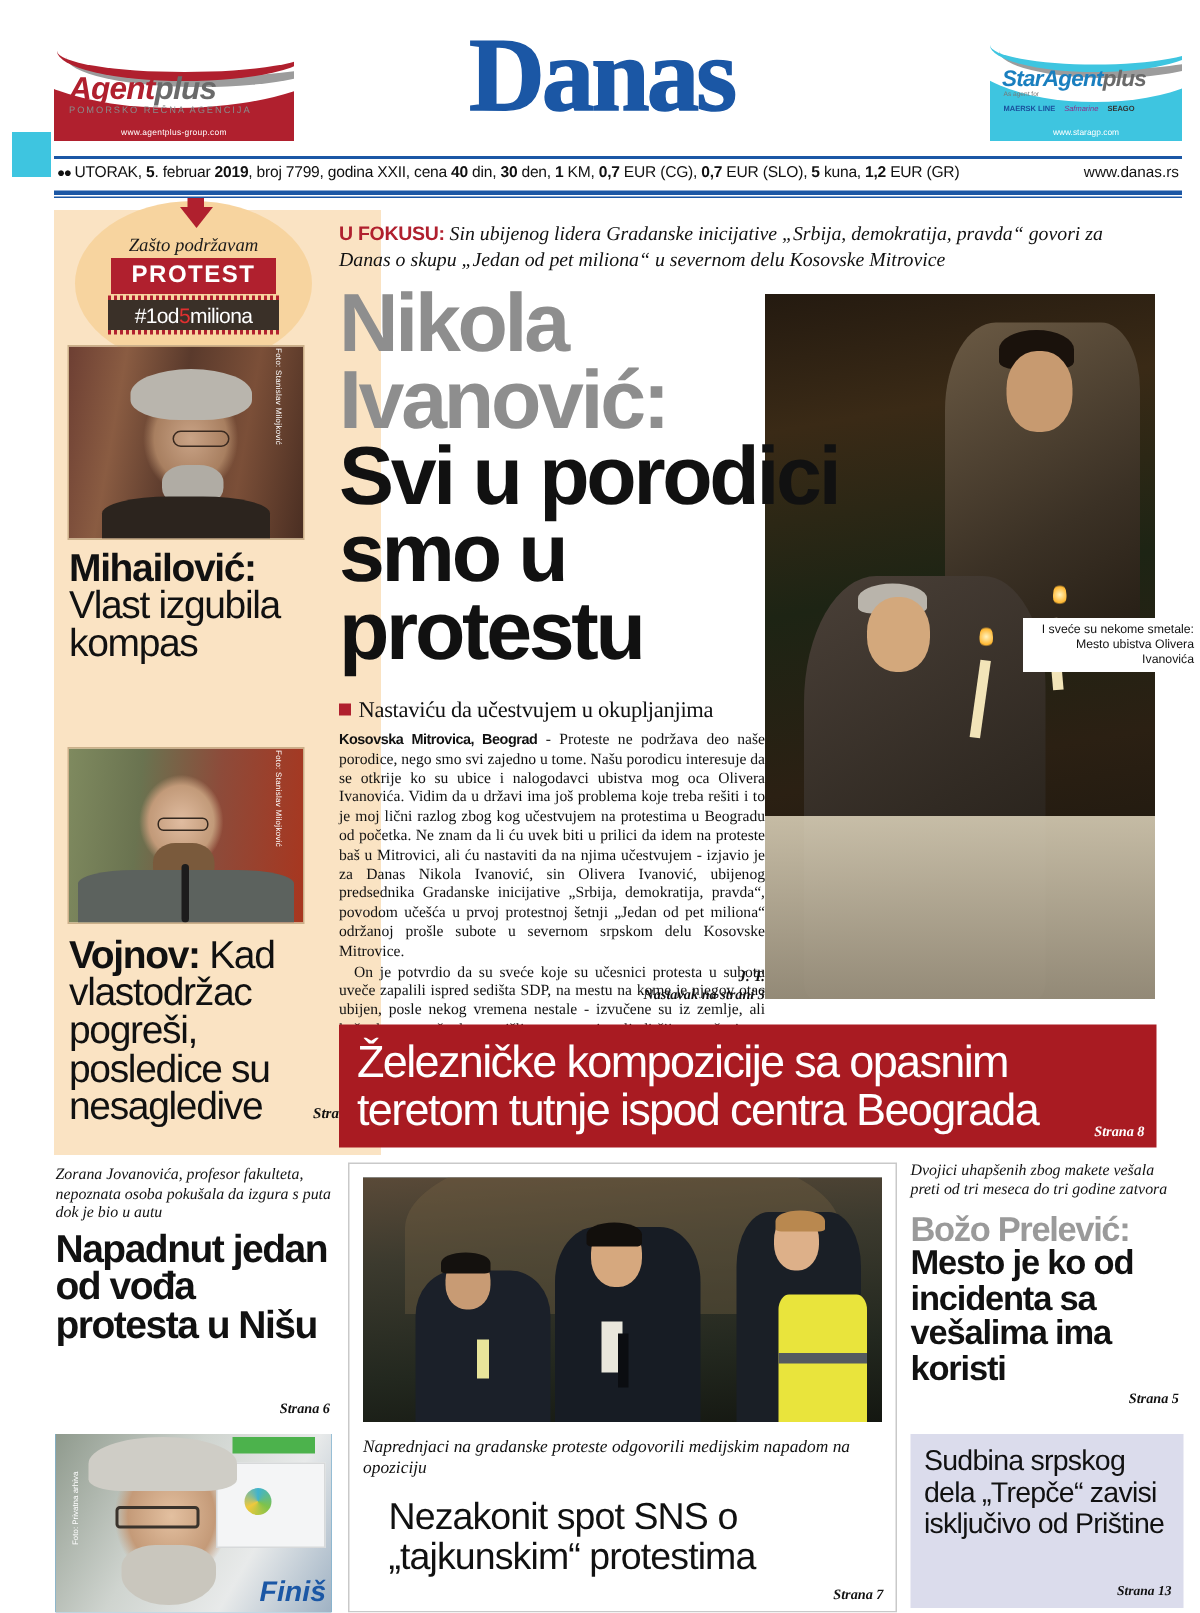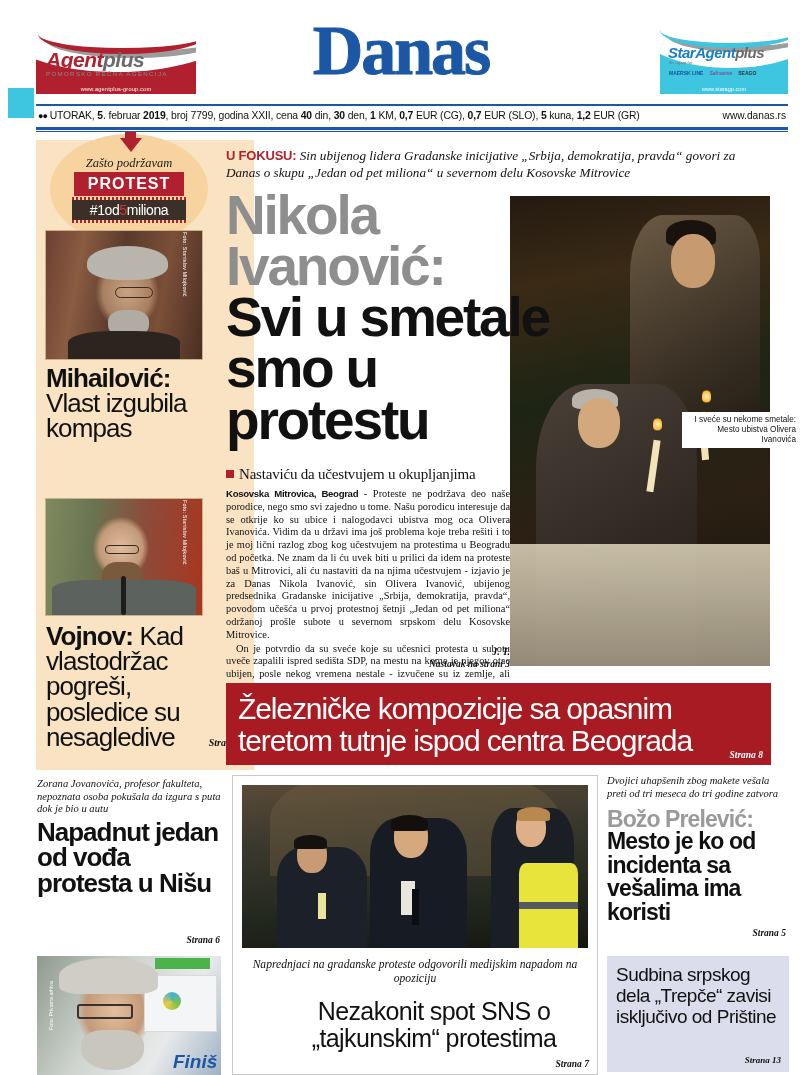--- a/index.html
+++ b/index.html
@@ -282,21 +282,21 @@
     overflow:hidden; background:#0369a1;
   }
   .bl-photo .credit {
     position:absolute; left:-21px; top:36px; width:70px;
     transform:rotate(-90deg); font-size:5.3px; color:#fff; text-align:left;
   }
 
   
   .bm {
     position:absolute; left:232px; top:775px; width:366px; height:300px;
-    border:1px solid #c9c9c9; background:#fff;text-align:center;
+    border:1px solid #c9c9c9; background:#fff;
   }
   .bm-photo {
     position:absolute; left:9px; top:9px; width:346px; height:163px;
     overflow:hidden; background:#2a2e2a;
   }
   .bm-lead {
     position:absolute; left:9px; top:182px; width:346px;
     font-family:"Liberation Serif", serif; font-style:italic;
     font-size:11.6px; line-height:1.2; color:#111;
   }
@@ -666,21 +666,21 @@
       <div class="flame1"></div>
       <div class="cand2"></div>
       <div class="flame2"></div>
     </div>
   </div>
   <div class="lead-caption">I sveće su nekome smetale: Mesto ubistva Olivera Ivanovića</div>
 
   <div class="main-head">
     <div class="kicker">Nikola</div>
     <div class="kicker">Ivanović:</div>
-    <div class="hl">Svi u smetale</div>
+    <div class="hl">Svi u porodici</div>
     <div class="hl">smo u</div>
     <div class="hl">protestu</div>
   </div>
 
   <div class="sub-bullet">
     <span class="sq"></span><span>Nastaviću da učestvujem u okupljanjima</span>
   </div>
 
   <div class="body-text">
     <p><span class="dl">Kosovska Mitrovica, Beograd</span><span> - Proteste ne podržava deo naše porodice, nego smo svi zajedno u tome. Našu porodicu interesuje da se otkrije ko su ubice i nalogodavci ubistva mog oca Olivera Ivanovića. Vidim da u državi ima još problema koje treba rešiti i to je moj lični razlog zbog kog učestvujem na protestima u Beogradu od početka. Ne znam da li ću uvek biti u prilici da idem na proteste baš u Mitrovici, ali ću nastaviti da na njima učestvujem - izjavio je za Danas Nikola Ivanović, sin Olivera Ivanović, ubijenog predsednika Gradanske inicijative „Srbija, demokratija, pravda“, povodom učešća u prvoj protestnoj šetnji „Jedan od pet miliona“ održanoj prošle subote u severnom srpskom delu Kosovske Mitrovice.</span></p>

